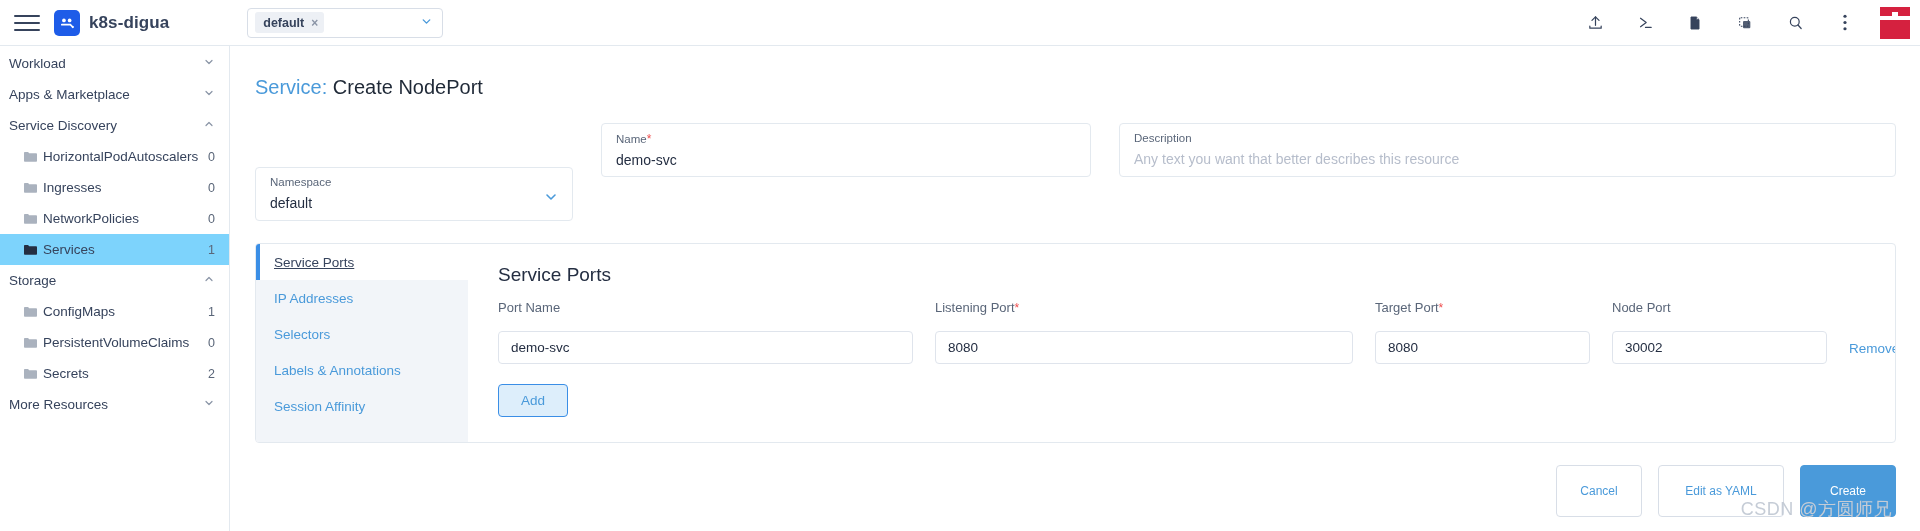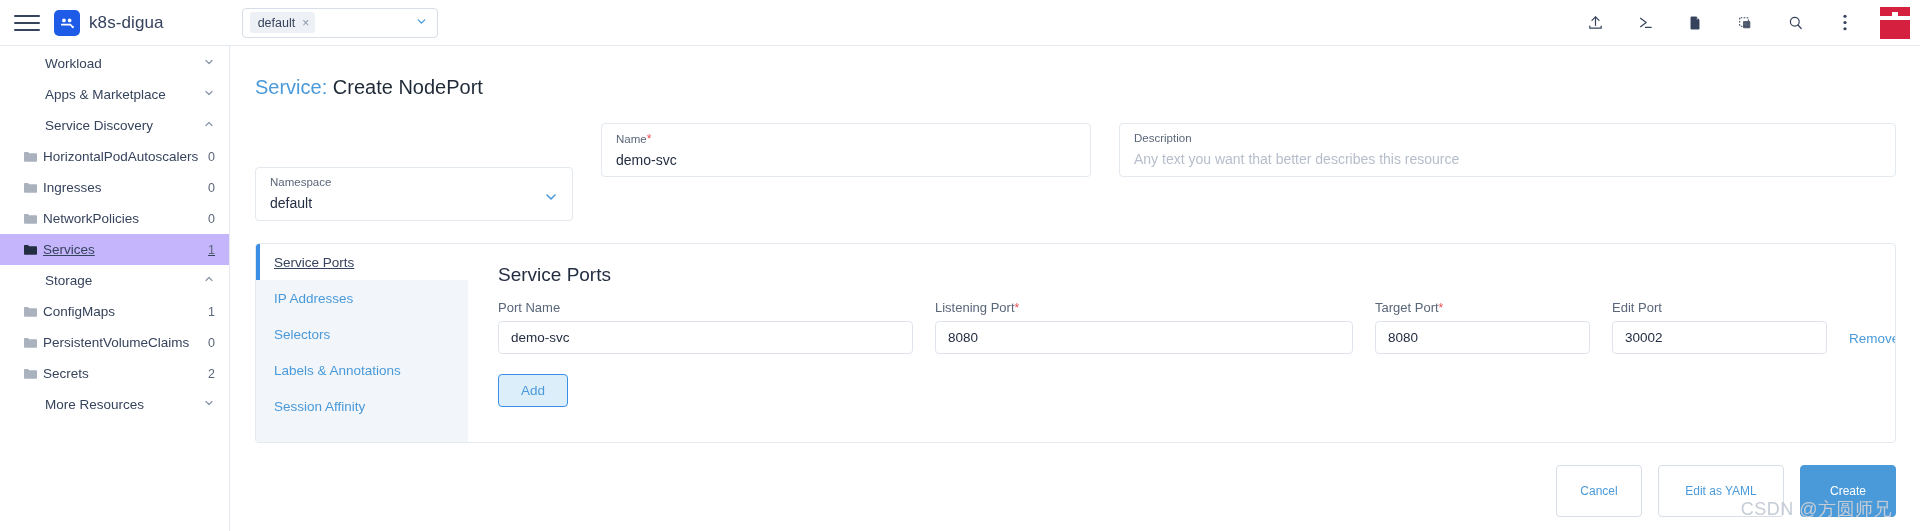--- a/index.html
+++ b/index.html
@@ -12,20 +12,21 @@
   .app { width: 1920px; height: 531px; position: relative; display: flex; flex-direction: column; }
 
   
   .topbar {
     height: 46px; flex: 0 0 46px;
     background: #fff;
     border-bottom: 1px solid #e3e9ef;
     display: flex; align-items: center;
     padding: 0 0 0 14px;
     position: relative;
+    font-weight: bold;
   }
   .hamburger { width: 26px; height: 26px; display: flex; flex-direction: column; justify-content: center; gap: 5px; cursor: pointer; margin-right: 14px; }
   .hamburger span { display: block; height: 2px; background: #36435c; border-radius: 1px; }
   .logo-mark {
     width: 26px; height: 26px; border-radius: 5px; background: #1e5ce8;
     display: flex; align-items: center; justify-content: center; margin-right: 9px;
   }
   .logo-mark svg { display: block; }
   .brand-name { font-size: 17px; color: #36435c; letter-spacing: .1px; margin-right: 78px; }
 
@@ -56,24 +57,24 @@
   
   .sidebar {
     width: 230px; flex: 0 0 230px; background: #fff;
     border-right: 1px solid #e3e9ef; padding-top: 2px;
     overflow: hidden;
   }
   .nav-group, .nav-item {
     display: flex; align-items: center; height: 31px;
     font-size: 13.5px; color: #36435c; cursor: pointer; position: relative;
   }
-  .nav-group { padding: 0 14px 0 9px; margin-left: 36px; }
+  .nav-group { padding: 0 14px 0 9px; }
   .nav-group .label { flex: 1; }
   .nav-item { padding: 0 14px 0 24px; color: #36435c; }
-  .nav-item.active { background: #c4b5fd; text-decoration: underline; }
+  .nav-item.active { background: #7dd3fc; }
   .nav-item .folder { margin-right: 6px; display: inline-flex; }
   .nav-item .label { flex: 1; }
   .nav-item .count { font-size: 12.5px; color: #5a6679; }
   .chev { color: #8a94a6; }
 
   
   .main { flex: 1; min-width: 0; background: #fff; padding: 0 24px 0 25px; position: relative; }
 
   .page-title { font-size: 20px; margin: 30px 0 0 0; color: #1f2937; font-weight: 400; }
   .page-title .accent { color: #4a9ada; }
@@ -113,21 +114,21 @@
   .panel-body { flex: 1; padding: 20px 26px 0 30px; min-width: 0; }
   .panel-h { font-size: 19px; color: #242e42; font-weight: 400; }
   .port-grid {
     margin-top: 14px; display: flex; align-items: flex-end; gap: 22px;
   }
   .port-col { display: flex; flex-direction: column; }
   .port-col.pname { flex: 0 0 415px; }
   .port-col.lport { flex: 0 0 418px; }
   .port-col.tport { flex: 0 0 215px; }
   .port-col.nport { flex: 0 0 215px; }
-  .p-label { font-size: 13px; color: #5a6679; margin-bottom: 6px; }
+  .p-label { font-size: 13px; color: #5a6679; margin-bottom: 16px; }
   .p-label .req { color: #ef4f4f; font-size: 12px; }
   .p-input {
     height: 33px; border: 1px solid #dfe4ec; border-radius: 4px; background: #fff;
     display: flex; align-items: center; padding: 0 12px; font-size: 13.5px; color: #242e42;
   }
   .remove-link {
     font-size: 13.5px; color: #4a9ada; cursor: pointer; padding-bottom: 8px; white-space: nowrap;
   }
   .add-btn {
     margin-top: 20px; width: 70px; height: 33px; border: 1px solid #3a8ee6; border-radius: 4px;
@@ -426,21 +427,21 @@
 
             <div class="port-col tport">
               <div class="p-label">
                 <span>Target Port</span><span class="req">*</span>
               </div>
               <div class="p-input">8080</div>
             </div>
 
             <div class="port-col nport">
               <div class="p-label">
-                <span>Edit Port</span><span class="req"></span>
+                <span>Node Port</span><span class="req"></span>
               </div>
               <div class="p-input">30002</div>
             </div>
 
             <div class="remove-link">Remove</div>
           </div>
 
           <div class="add-btn">Add</div>
         </div>
       </div>

